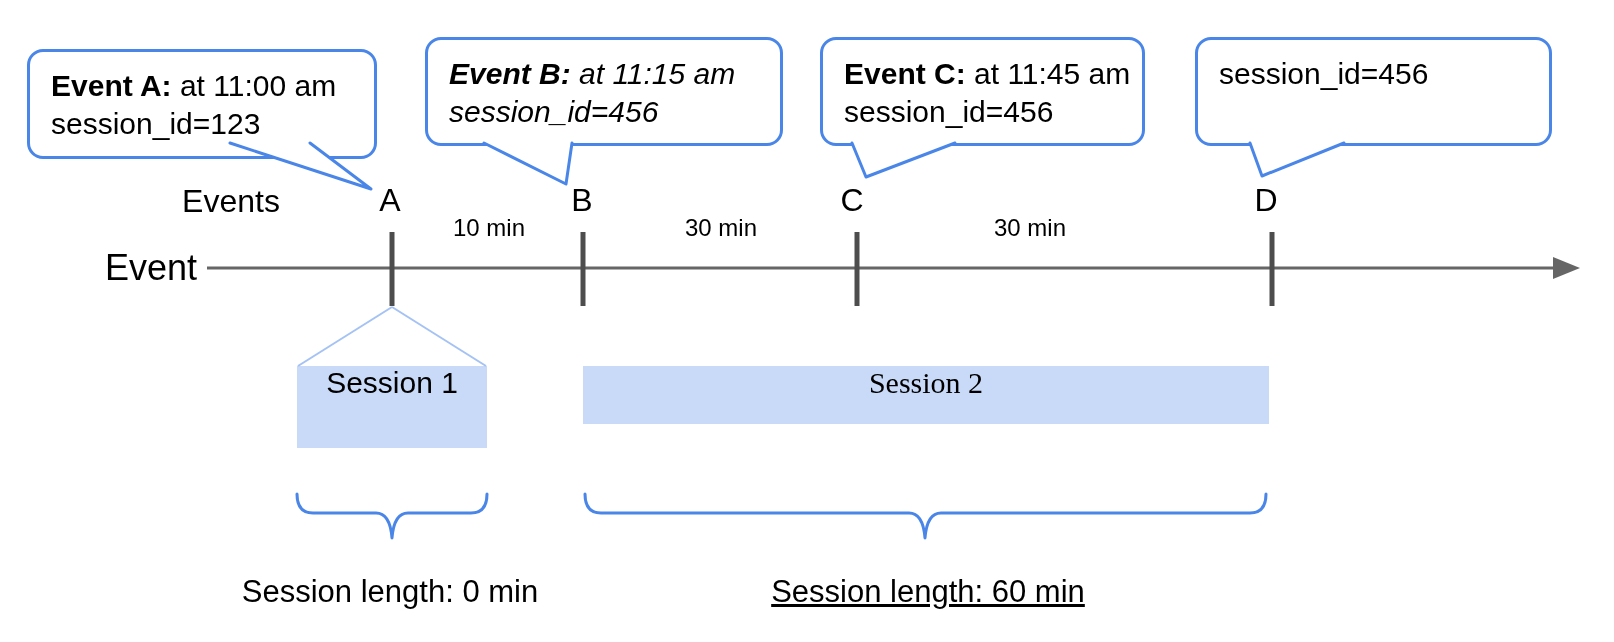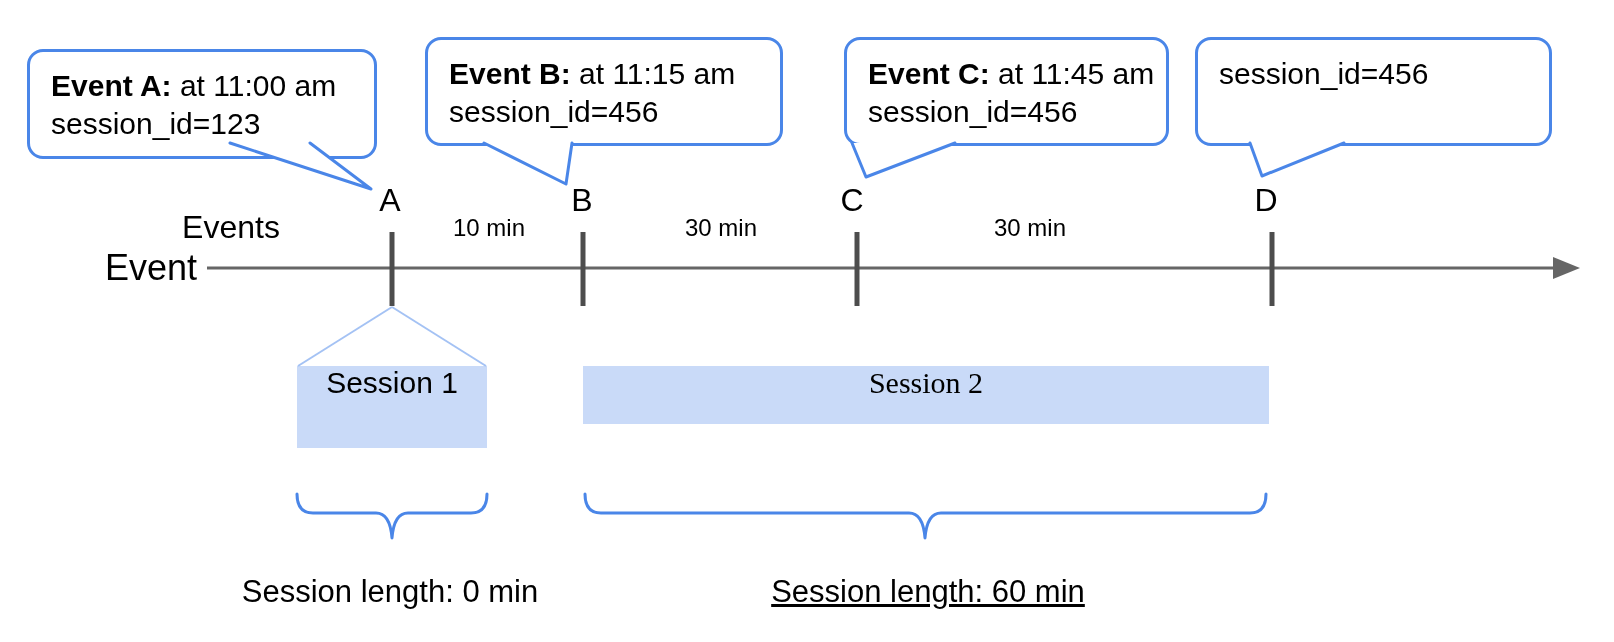--- a/index.html
+++ b/index.html
@@ -72,35 +72,35 @@
 </head>
 <body>
 
 <div class="canvas">
 
   <div class="bubble" style="left:27px; top:37px; width:350px; height:110px;margin-top:12px;">
     <div><b>Event A:</b> <span>at 11:00 am</span></div>
     <div>session_id=123</div>
   </div>
 
-  <div class="bubble" style="left:425px; top:37px; width:358px; height:109px;">
+  <div class="bubble" style="left:425px; top:37px; width:358px; height:109px;font-style:italic;">
     <div><b>Event B:</b> <span>at 11:15 am</span></div>
     <div>session_id=456</div>
   </div>
 
-  <div class="bubble" style="left:844px; top:37px; width:325px; height:109px;">
+  <div class="bubble" style="left:820px; top:37px; width:325px; height:109px;">
     <div><b>Event C:</b> <span>at 11:45 am</span></div>
     <div>session_id=456</div>
   </div>
 
   <div class="bubble" style="left:1195px; top:37px; width:357px; height:109px;">
     <div>session_id=456</div>
   </div>
 
-  <div class="label lbl-events" style="left:231px; top:184px;margin-top:26px;">Events</div>
+  <div class="label lbl-events" style="left:231px; top:184px;">Events</div>
   <div class="label lbl-user" style="left:151px; top:248px;">Event</div>
 
   <div class="label lbl-marker" style="left:390px; top:183px;">A</div>
   <div class="label lbl-marker" style="left:582px; top:183px;">B</div>
   <div class="label lbl-marker" style="left:852px; top:183px;">C</div>
   <div class="label lbl-marker" style="left:1266px; top:183px;">D</div>
 
   <div class="label lbl-interval" style="left:489px; top:214px;">10 min</div>
   <div class="label lbl-interval" style="left:721px; top:214px;">30 min</div>
   <div class="label lbl-interval" style="left:1030px; top:214px;">30 min</div>

